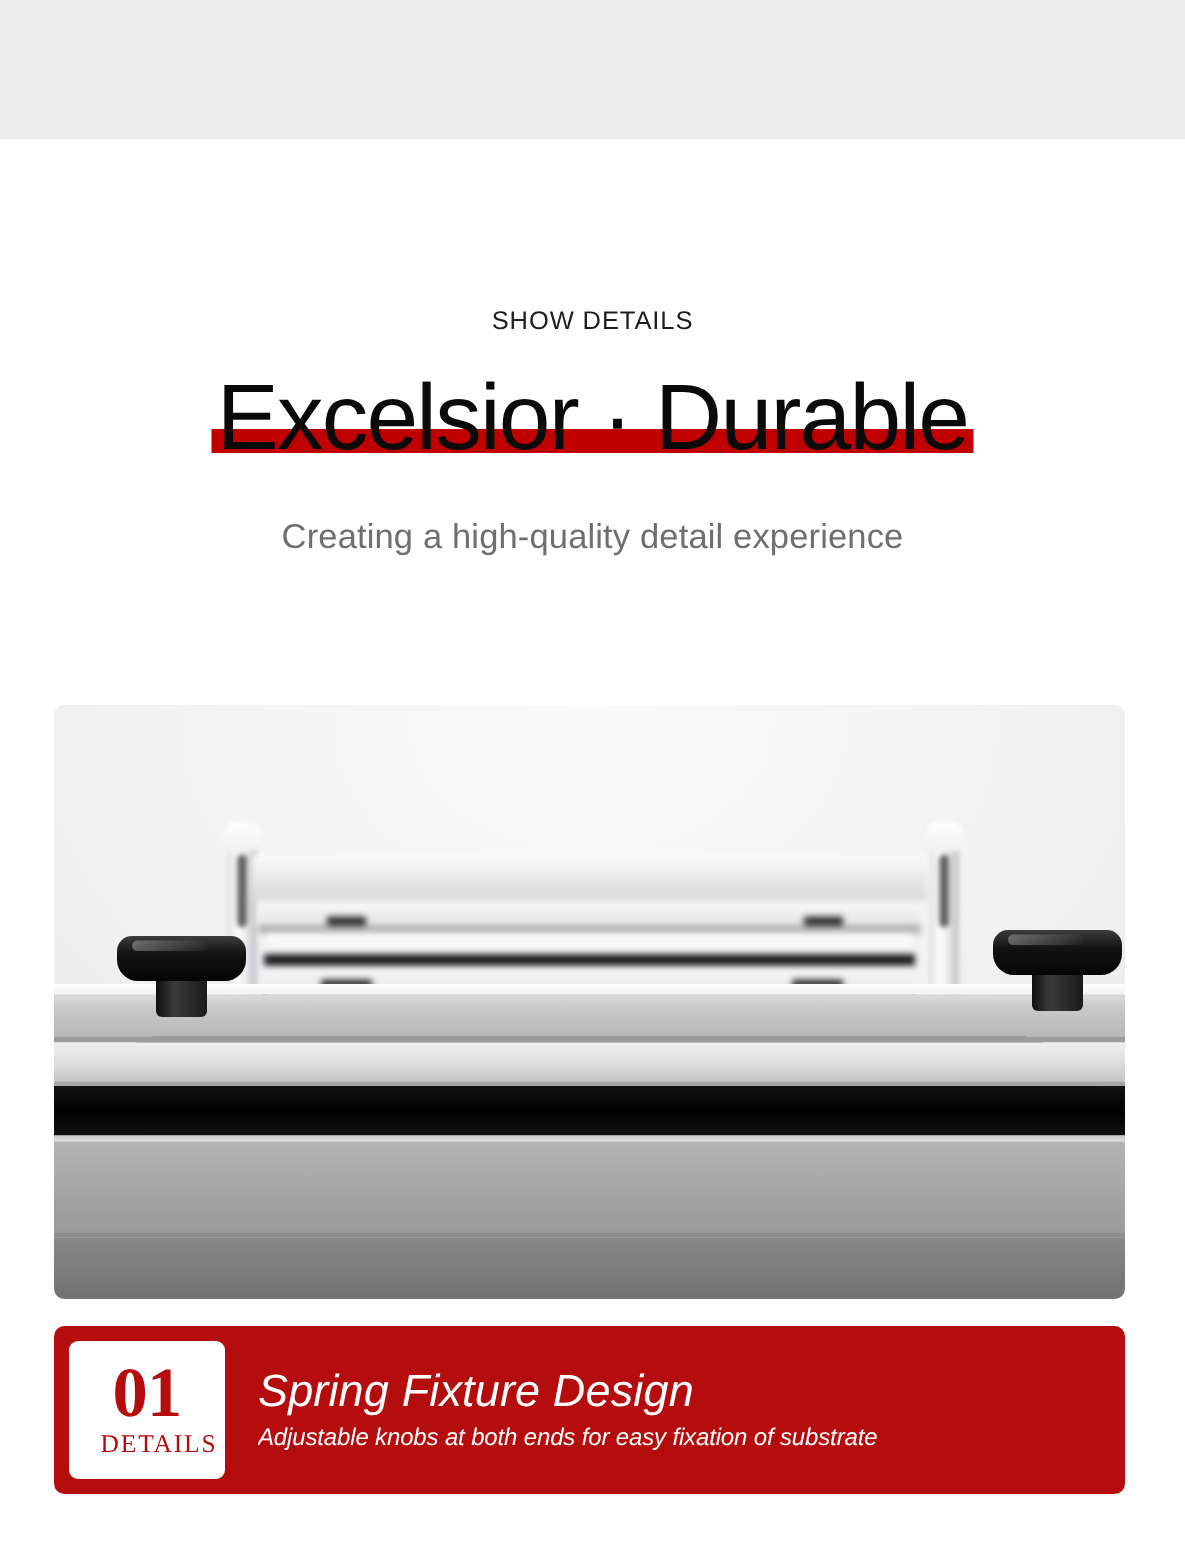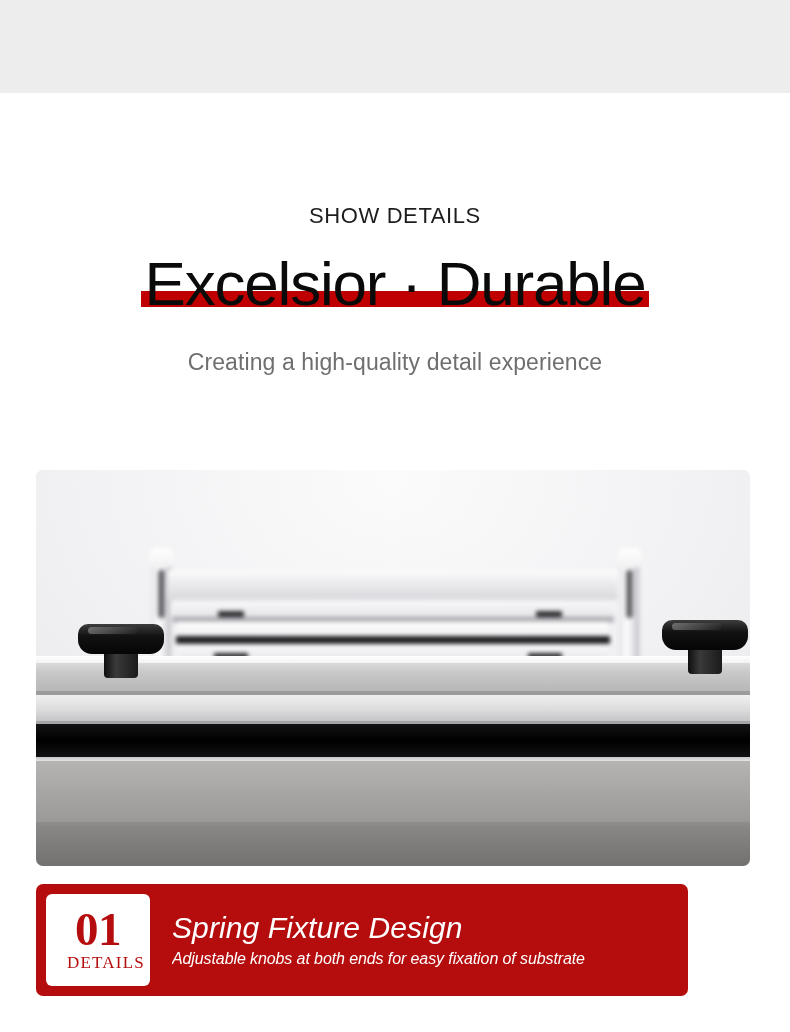--- a/index.html
+++ b/index.html
@@ -27,21 +27,21 @@
 
   
   .heading-block {
     position: absolute;
     left: 0; top: 93px;
     width: 790px;
     text-align: center;
   }
   .eyebrow {
     margin-top: 112px;
-    font-size: 22px;
+    font-size: 17px;
     letter-spacing: 0.6px;
     color: #1d1d1d;
     font-weight: 400;
     line-height: 1;
   }
   .title-wrap {
     position: relative;
     display: inline-block;
     margin-top: 25px;
   }
@@ -280,21 +280,21 @@
     border-radius: 6px;
   }
   .knob.left  { left: 42px;  top: 154px; }
   .knob.right { left: 626px; top: 150px; }
 
   
   .banner {
     position: absolute;
     left: 36px;
     top: 884px;
-    width: 652px;
+    width: 714px;
     height: 112px;
     background: #b50d0d;
     border-radius: 7px;
     box-sizing: border-box;
     display: flex;
     align-items: center;
   }
   .badge {
     width: 104px;
     height: 92px;

